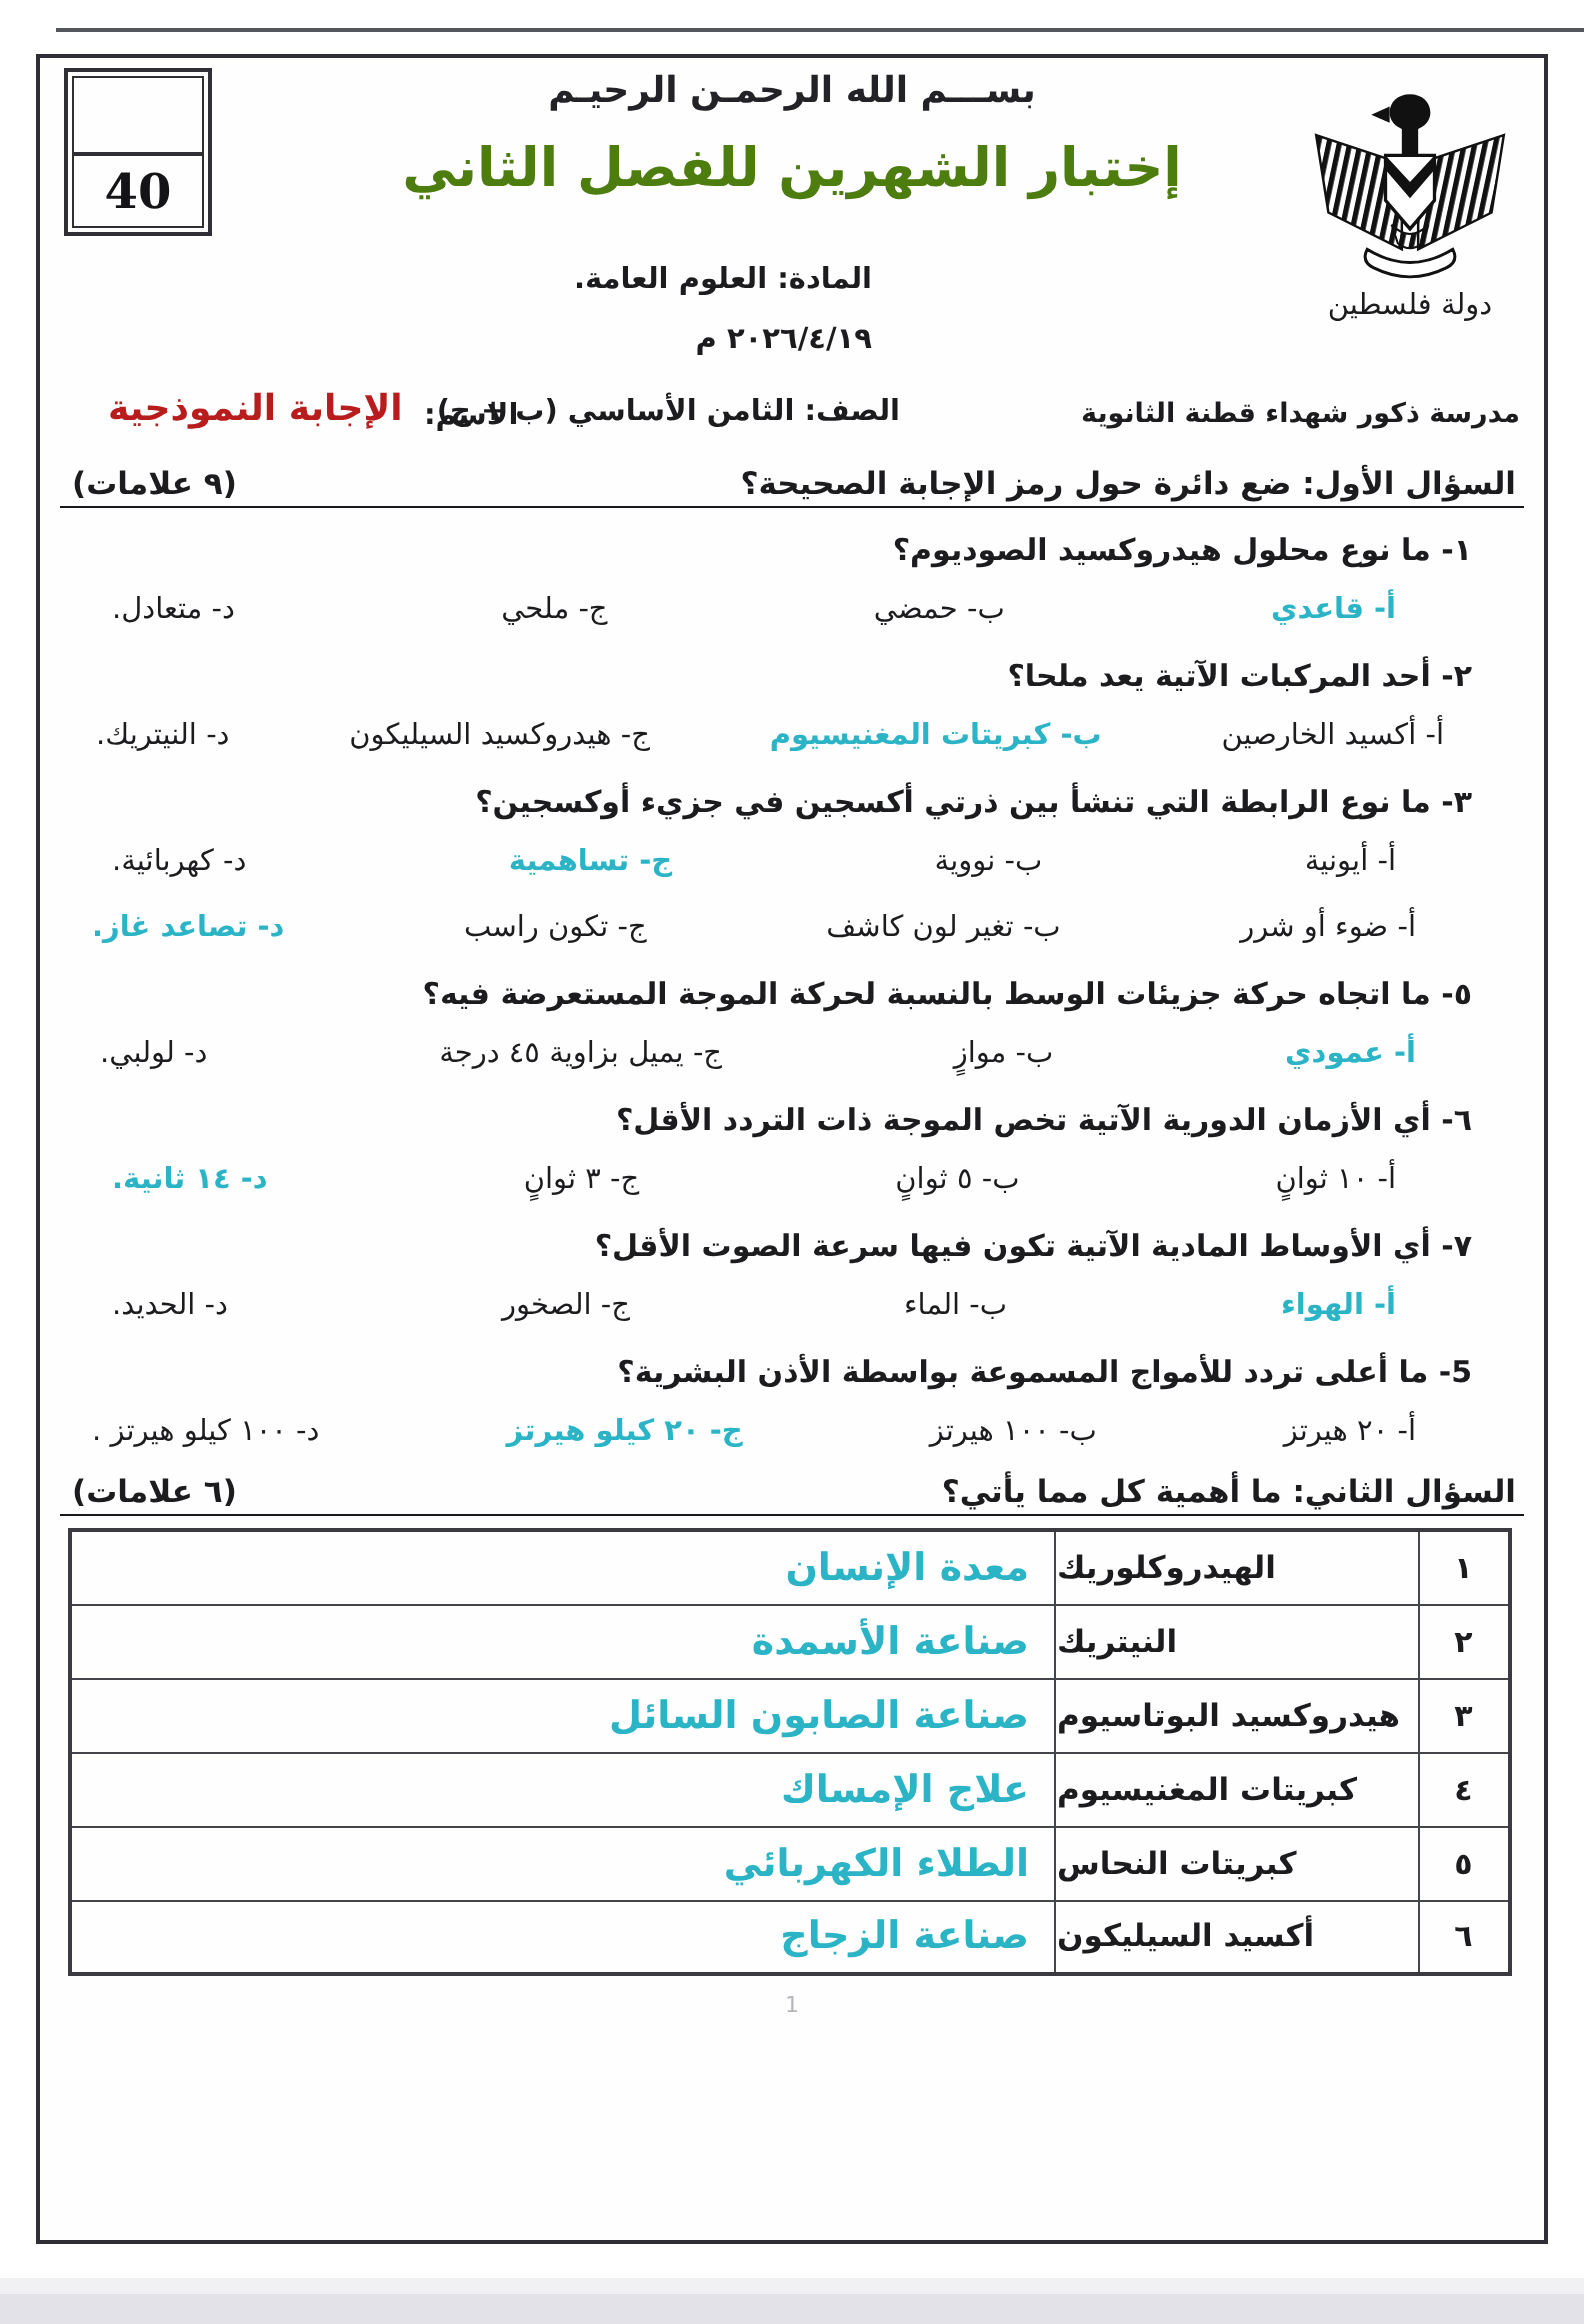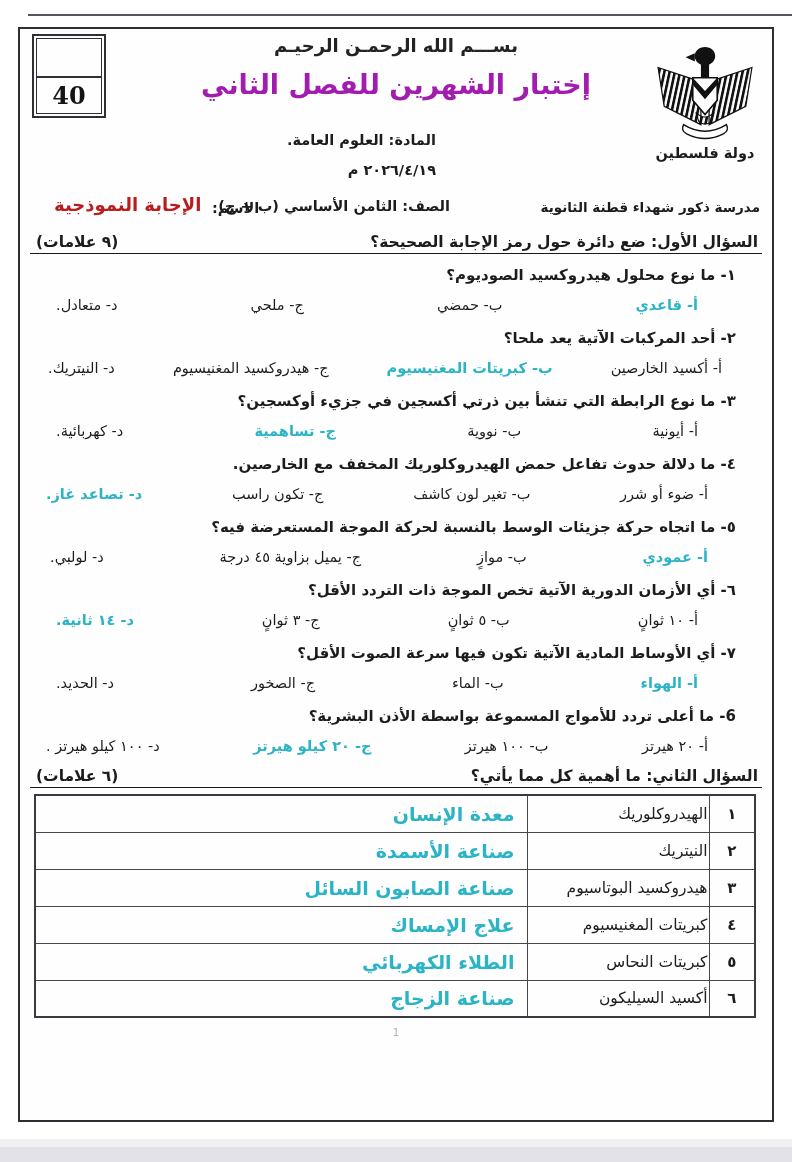--- a/index.html
+++ b/index.html
@@ -23,25 +23,25 @@
     border:2px solid #2f2f35;padding:2px;box-sizing:border-box;}
   .score-inner{width:100%;height:100%;border:1px solid #2f2f35;box-sizing:border-box;
     display:flex;flex-direction:column;}
   .score-top{flex:1.05;border-bottom:2px solid #2f2f35;}
   .score-bottom{flex:1;display:flex;align-items:center;justify-content:center;
     font-family:"DejaVu Serif",serif;font-weight:bold;font-size:24px;color:#141416;}
 
   .bismillah{position:absolute;top:6px;left:0;right:0;text-align:center;
     font-size:18px;font-weight:bold;color:#232327;}
   .exam-title{position:absolute;top:40px;left:0;right:0;text-align:center;
-    font-size:27px;font-weight:bold;color:#a21caf;}
+    font-size:27px;font-weight:bold;color:#4d7c0f;}
 
   .emblem{position:absolute;right:16px;top:10px;width:102px;height:106px;}
   .state-name{position:absolute;right:16px;top:116px;width:102px;text-align:center;
-    font-size:14.5px;font-weight:bold;}
+    font-size:14.5px;font-weight:normal;}
 
   .mid-col{position:absolute;right:336px;top:96px;width:220px;text-align:right;
     font-size:14.5px;font-weight:bold;line-height:30px;}
   .left-col{position:absolute;left:58px;top:96px;width:165px;text-align:right;
     font-size:14.5px;font-weight:bold;line-height:30px;}
 
   .school-name{position:absolute;right:12px;top:170px;font-size:13.5px;font-weight:bold;}
   .grade-class{position:absolute;right:322px;top:169px;font-size:14.5px;font-weight:bold;margin-left:40px;}
   .name-label{position:absolute;left:192px;top:171px;font-size:14.5px;font-weight:bold;}
   .model-answer{position:absolute;left:34px;top:165px;font-size:18px;font-weight:bold;
@@ -57,21 +57,21 @@
   .opts{display:flex;justify-content:space-between;line-height:30px;font-size:14.5px;
     padding-right:64px;padding-left:26px;}
   .opt{white-space:nowrap;}
   .correct{color:#2bb3c6;font-weight:bold;}
 
   .sec2-head{margin-top:6px;}
   table.importance{border-collapse:collapse;width:722px;margin:6px 6px 0 auto;
     border:2px solid #3a3a40;}
   table.importance td{border:1px solid #45454c;height:37px;box-sizing:border-box;}
   td.row-num{width:46px;text-align:center;font-weight:bold;font-size:15px;}
-  td.row-item{width:182px;text-align:right;font-weight:normal;font-size:15.5px;}
+  td.row-item{width:182px;text-align:left;font-weight:bold;font-size:15.5px;}
   td.row-ans{text-align:right;padding:0 12px;color:#2bb3c6;font-weight:bold;font-size:19px;}
 
   .pageno{text-align:center;color:#b5b5bb;font-size:11px;margin-top:8px;}
 </style>
 </head>
 <body>
 
 <div class="topline"></div>
 
 <div class="frame">
@@ -130,37 +130,36 @@
         <span class="opt">ج- ملحي</span>
         <span class="opt">د- متعادل.</span>
       </div>
     </div>
 
     <div class="q">
       <div class="q-text">٢- أحد المركبات الآتية يعد ملحا؟</div>
       <div class="opts" style="padding-right:40px;padding-left:18px;">
         <span class="opt">أ- أكسيد الخارصين</span>
         <span class="opt correct">ب- كبريتات المغنيسيوم</span>
-        <span class="opt">ج- هيدروكسيد المغنيسيوم</span>
+        <span class="opt">ج- هيدروكسيد السيليكون</span>
         <span class="opt">د- النيتريك.</span>
       </div>
     </div>
 
     <div class="q">
       <div class="q-text">٣- ما نوع الرابطة التي تنشأ بين ذرتي أكسجين في جزيء أوكسجين؟</div>
       <div class="opts">
         <span class="opt">أ- أيونية</span>
         <span class="opt">ب- نووية</span>
         <span class="opt correct">ج- تساهمية</span>
         <span class="opt">د- كهربائية.</span>
       </div>
     </div>
 
     <div class="q">
-      <div class="q-text">٤- ما دلالة حدوث تفاعل حمض الهيدروكلوريك المخفف مع الخارصين.</div>
       <div class="opts" style="padding-right:54px;padding-left:16px;">
         <span class="opt">أ- ضوء أو شرر</span>
         <span class="opt">ب- تغير لون كاشف</span>
         <span class="opt">ج- تكون راسب</span>
         <span class="opt correct">د- تصاعد غاز.</span>
       </div>
     </div>
 
     <div class="q">
       <div class="q-text">٥- ما اتجاه حركة جزيئات الوسط بالنسبة لحركة الموجة المستعرضة فيه؟</div>
@@ -186,21 +185,21 @@
       <div class="q-text">٧- أي الأوساط المادية الآتية تكون فيها سرعة الصوت الأقل؟</div>
       <div class="opts">
         <span class="opt correct">أ- الهواء</span>
         <span class="opt">ب- الماء</span>
         <span class="opt">ج- الصخور</span>
         <span class="opt">د- الحديد.</span>
       </div>
     </div>
 
     <div class="q">
-      <div class="q-text">6- ما أعلى تردد للأمواج المسموعة بواسطة الأذن البشرية؟</div>
+      <div class="q-text">5- ما أعلى تردد للأمواج المسموعة بواسطة الأذن البشرية؟</div>
       <div class="opts" style="padding-right:54px;padding-left:16px;">
         <span class="opt">أ- ٢٠ هيرتز</span>
         <span class="opt">ب- ١٠٠ هيرتز</span>
         <span class="opt correct">ج- ٢٠ كيلو هيرتز</span>
         <span class="opt">د- ١٠٠ كيلو هيرتز .</span>
       </div>
     </div>
 
 
     <div class="sec-head sec2-head">

